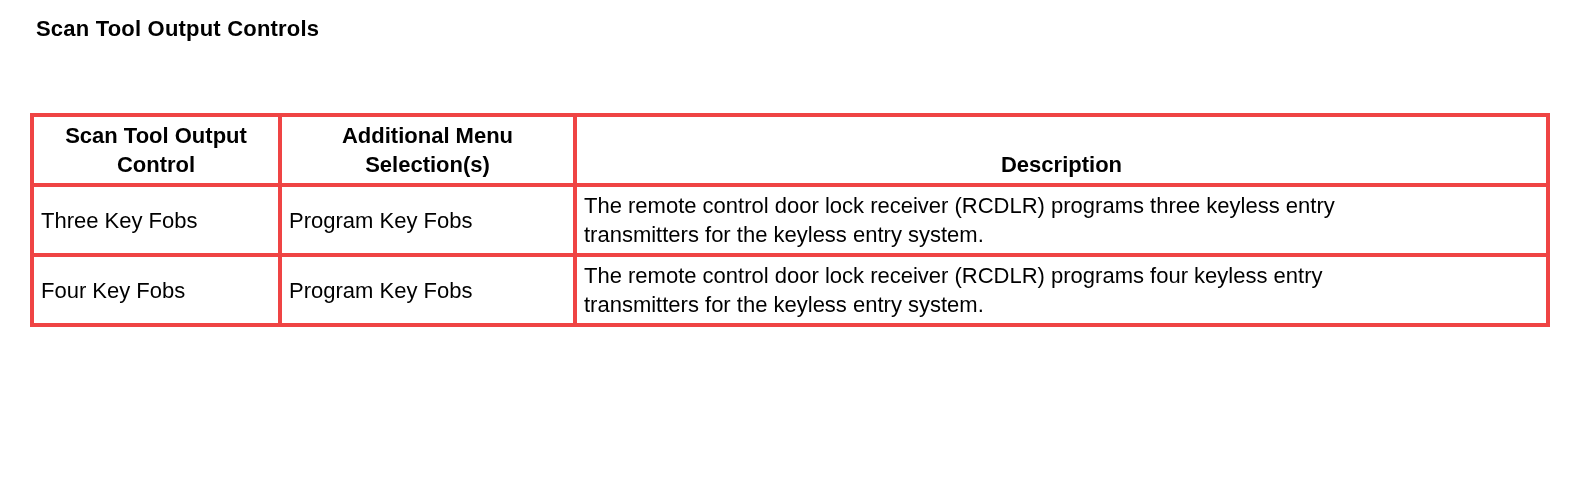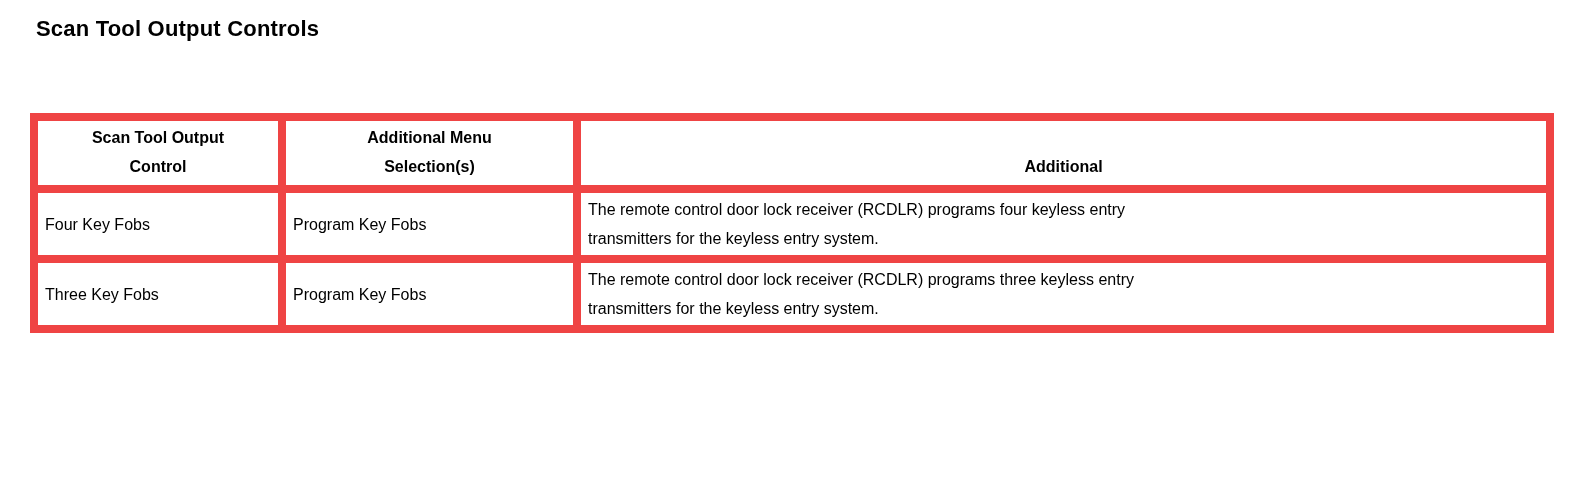--- a/index.html
+++ b/index.html
@@ -25,22 +25,22 @@
     position: absolute;
     left: 30px;
     top: 113px;
     width: 1516px;
     border-collapse: collapse;
     table-layout: fixed;
     background: #ffffff;
   }
   table.output-controls th,
   table.output-controls td {
-    border: 8px solid #ef4444;
-    font-size: 16px;
+    border: 4px solid #ef4444;
+    font-size: 22px;
     color: #000000;
     overflow: hidden;
   }
   table.output-controls th {
     font-weight: bold;
     text-align: center;
     vertical-align: bottom;
     padding: 2px 4px 4px 4px;
     line-height: 29px;
     white-space: pre-line;
@@ -70,32 +70,32 @@
       <col style="width:248px">
       <col style="width:295px">
       <col style="width:973px">
     </colgroup>
     <thead>
       <tr>
         <th>Scan Tool Output
 Control</th>
         <th>Additional Menu
 Selection(s)</th>
-        <th>Additional</th>
+        <th>Description</th>
       </tr>
     </thead>
     <tbody>
       <tr>
+        <td class="cell-control">Three Key Fobs</td>
+        <td class="cell-menu">Program Key Fobs</td>
+        <td class="cell-description">The remote control door lock receiver (RCDLR) programs three keyless entry
+transmitters for the keyless entry system.</td>
+      </tr>
+      <tr>
         <td class="cell-control">Four Key Fobs</td>
         <td class="cell-menu">Program Key Fobs</td>
         <td class="cell-description">The remote control door lock receiver (RCDLR) programs four keyless entry
-transmitters for the keyless entry system.</td>
-      </tr>
-      <tr>
-        <td class="cell-control">Three Key Fobs</td>
-        <td class="cell-menu">Program Key Fobs</td>
-        <td class="cell-description">The remote control door lock receiver (RCDLR) programs three keyless entry
 transmitters for the keyless entry system.</td>
       </tr>
     </tbody>
   </table>
 
 </div>
 
 </body></html>

